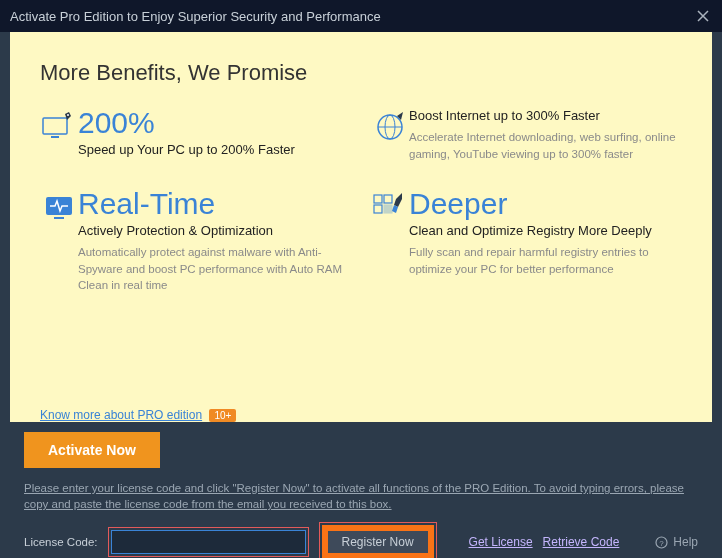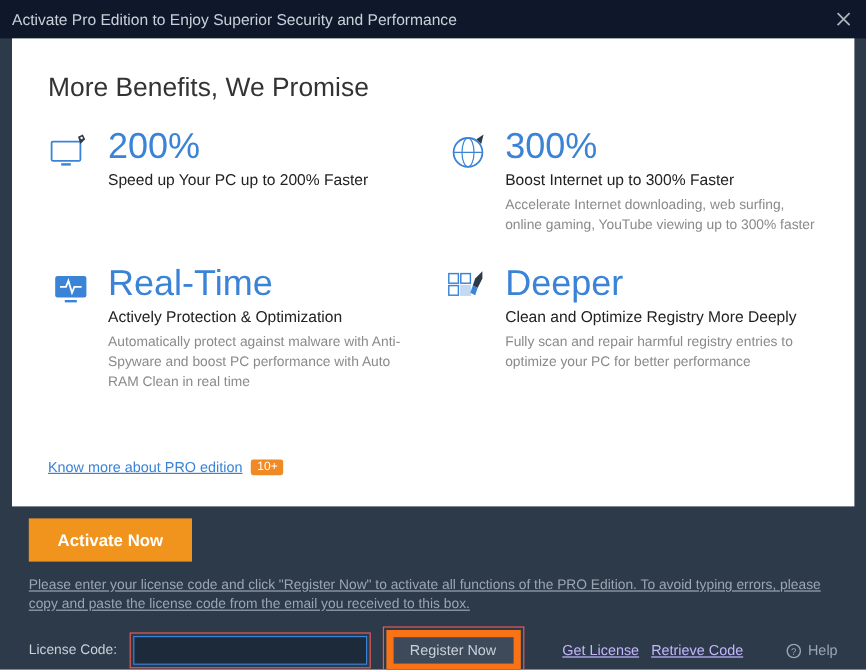--- a/index.html
+++ b/index.html
@@ -20,39 +20,39 @@
     padding: 0 10px;
     font-size: 13px;
   }
   .titlebar .title { flex: 1; }
   .titlebar .close {
     width: 18px; height: 18px;
     display: flex; align-items: center; justify-content: center;
     color: #aab3bd; cursor: pointer; font-size: 15px;
   }
   .whitepanel {
-    background: #ffffff;
+    background: #fef9c3;
     margin: 0 10px;
     height: 390px;
     padding: 28px 30px 10px 30px;
     position: relative;
   }
   .heading {
     font-size: 22px;
     color: #333;
     font-weight: 400;
     margin-bottom: 22px;
   }
   .grid {
     display: grid;
     grid-template-columns: 1fr 1fr;
     column-gap: 20px;
     row-gap: 26px;
   }
-  .cell { display: flex; gap: 12px; }
+  .cell { display: flex; gap: 0; }
   .iconbox {
     width: 38px; height: 38px;
     flex-shrink: 0;
     display: flex; align-items: center; justify-content: center;
   }
   .textbox { flex: 1; }
   .bigstat {
     color: #3a83d6;
     font-size: 30px;
     font-weight: 300;
@@ -66,21 +66,21 @@
     margin-bottom: 6px;
   }
   .body {
     color: #8a8a8a;
     font-size: 11.5px;
     line-height: 1.45;
   }
   .knowmore {
     position: absolute;
     left: 30px;
-    bottom: 26px;
+    bottom: 0;
     font-size: 12px;
   }
   .knowmore a {
     color: #3a83d6;
     text-decoration: underline;
   }
   .badge10 {
     display: inline-block;
     background: #f08a24;
     color: #fff;
@@ -203,21 +203,20 @@
     <div class="cell">
       <div class="iconbox">
         <svg width="34" height="34" viewBox="0 0 34 34">
           <circle cx="17" cy="17" r="12" fill="none" stroke="#3a83d6" stroke-width="1.5"></circle>
           <ellipse cx="17" cy="17" rx="5" ry="12" fill="none" stroke="#3a83d6" stroke-width="1"></ellipse>
           <line x1="5" y1="17" x2="29" y2="17" stroke="#3a83d6" stroke-width="1"></line>
           <path d="M24 6 L30 2 L28 10 Z" fill="#2c3a4a"></path>
         </svg>
       </div>
       <div class="textbox">
-        <div class="bigstat">300%</div>
         <div class="subtitle">Boost Internet up to 300% Faster</div>
         <div class="body">Accelerate Internet downloading, web surfing, online gaming, YouTube viewing up to 300% faster</div>
       </div>
     </div>
 
     <div class="cell">
       <div class="iconbox">
         <svg width="34" height="30" viewBox="0 0 34 30">
           <rect x="4" y="4" width="26" height="18" rx="2" fill="#3a83d6"></rect>
           <path d="M8 13 L13 13 L15 8 L18 18 L20 13 L26 13" fill="none" stroke="#fff" stroke-width="1.5"></path>

